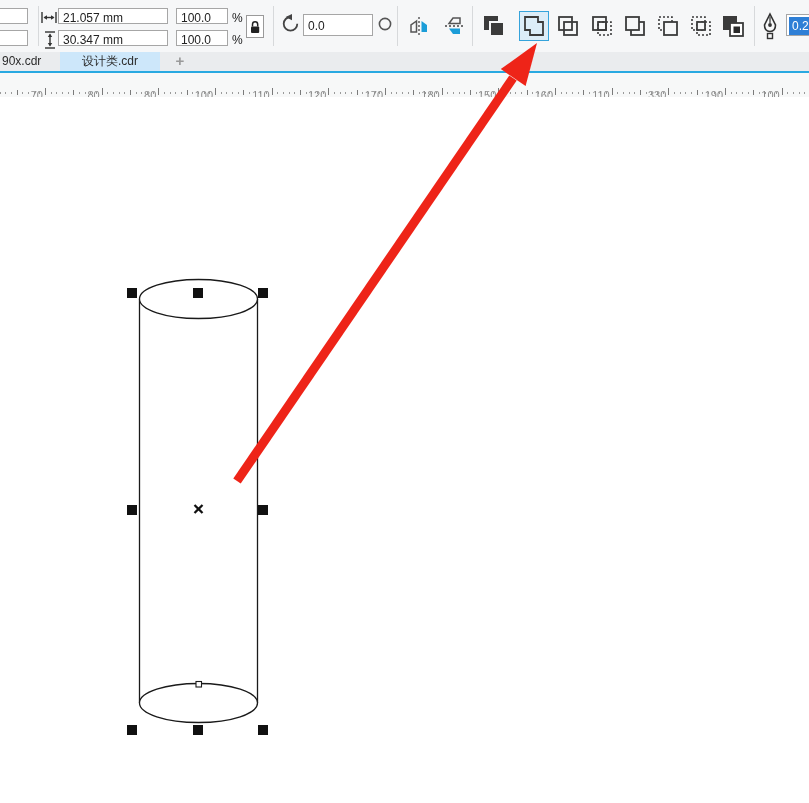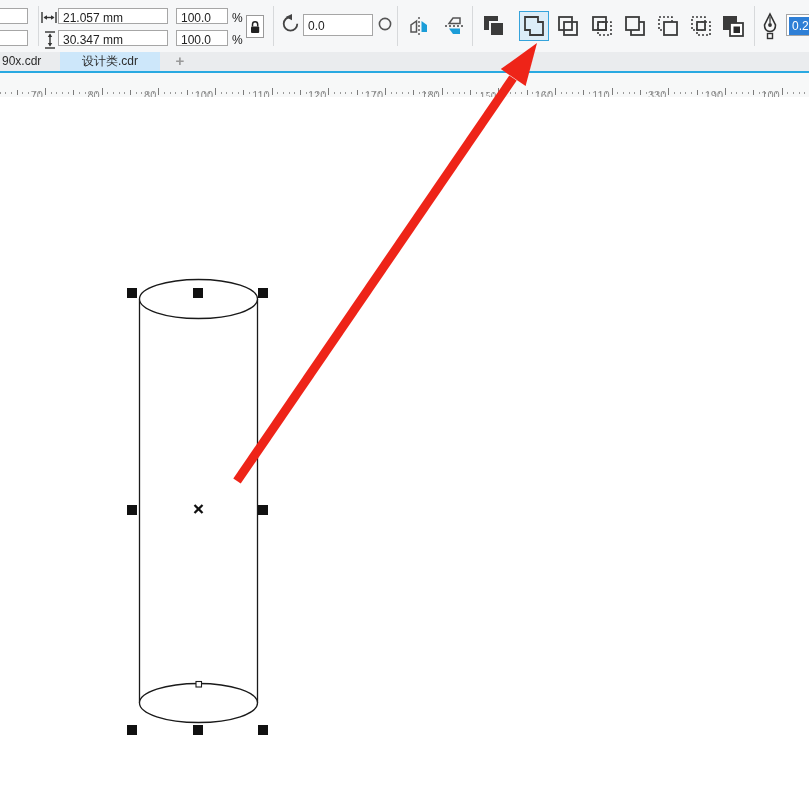--- a/index.html
+++ b/index.html
@@ -357,21 +357,21 @@
       <div class="tick minor" style="left: 798.7px;"></div>
       <div class="tick minor" style="left: 804.4px;"></div>
       <div class="rlabel" style="left: 5px;">70</div>
       <div class="rlabel" style="left: 61.67px;">80</div>
       <div class="rlabel" style="left: 118.34px;">80</div>
       <div class="rlabel" style="left: 175.01px;">100</div>
       <div class="rlabel" style="left: 231.68px;">110</div>
       <div class="rlabel" style="left: 288.35px;">120</div>
       <div class="rlabel" style="left: 345.02px;">170</div>
       <div class="rlabel" style="left: 401.69px;">180</div>
-      <div class="rlabel" style="left: 458.36px; font-family: Liberation Serif, serif;">150</div>
+      <div class="rlabel" style="left: 458.36px;">150</div>
       <div class="rlabel" style="left: 515.03px;">160</div>
       <div class="rlabel" style="left: 571.7px;">110</div>
       <div class="rlabel" style="left: 628.37px;">330</div>
       <div class="rlabel" style="left: 685.04px;">190</div>
       <div class="rlabel" style="left: 741.71px;">100</div>
     </div>
 
   <div class="canvas"></div>
 
   <svg class="overlay" width="809" height="803" viewBox="0 0 809 803" style="pointer-events:none;">

